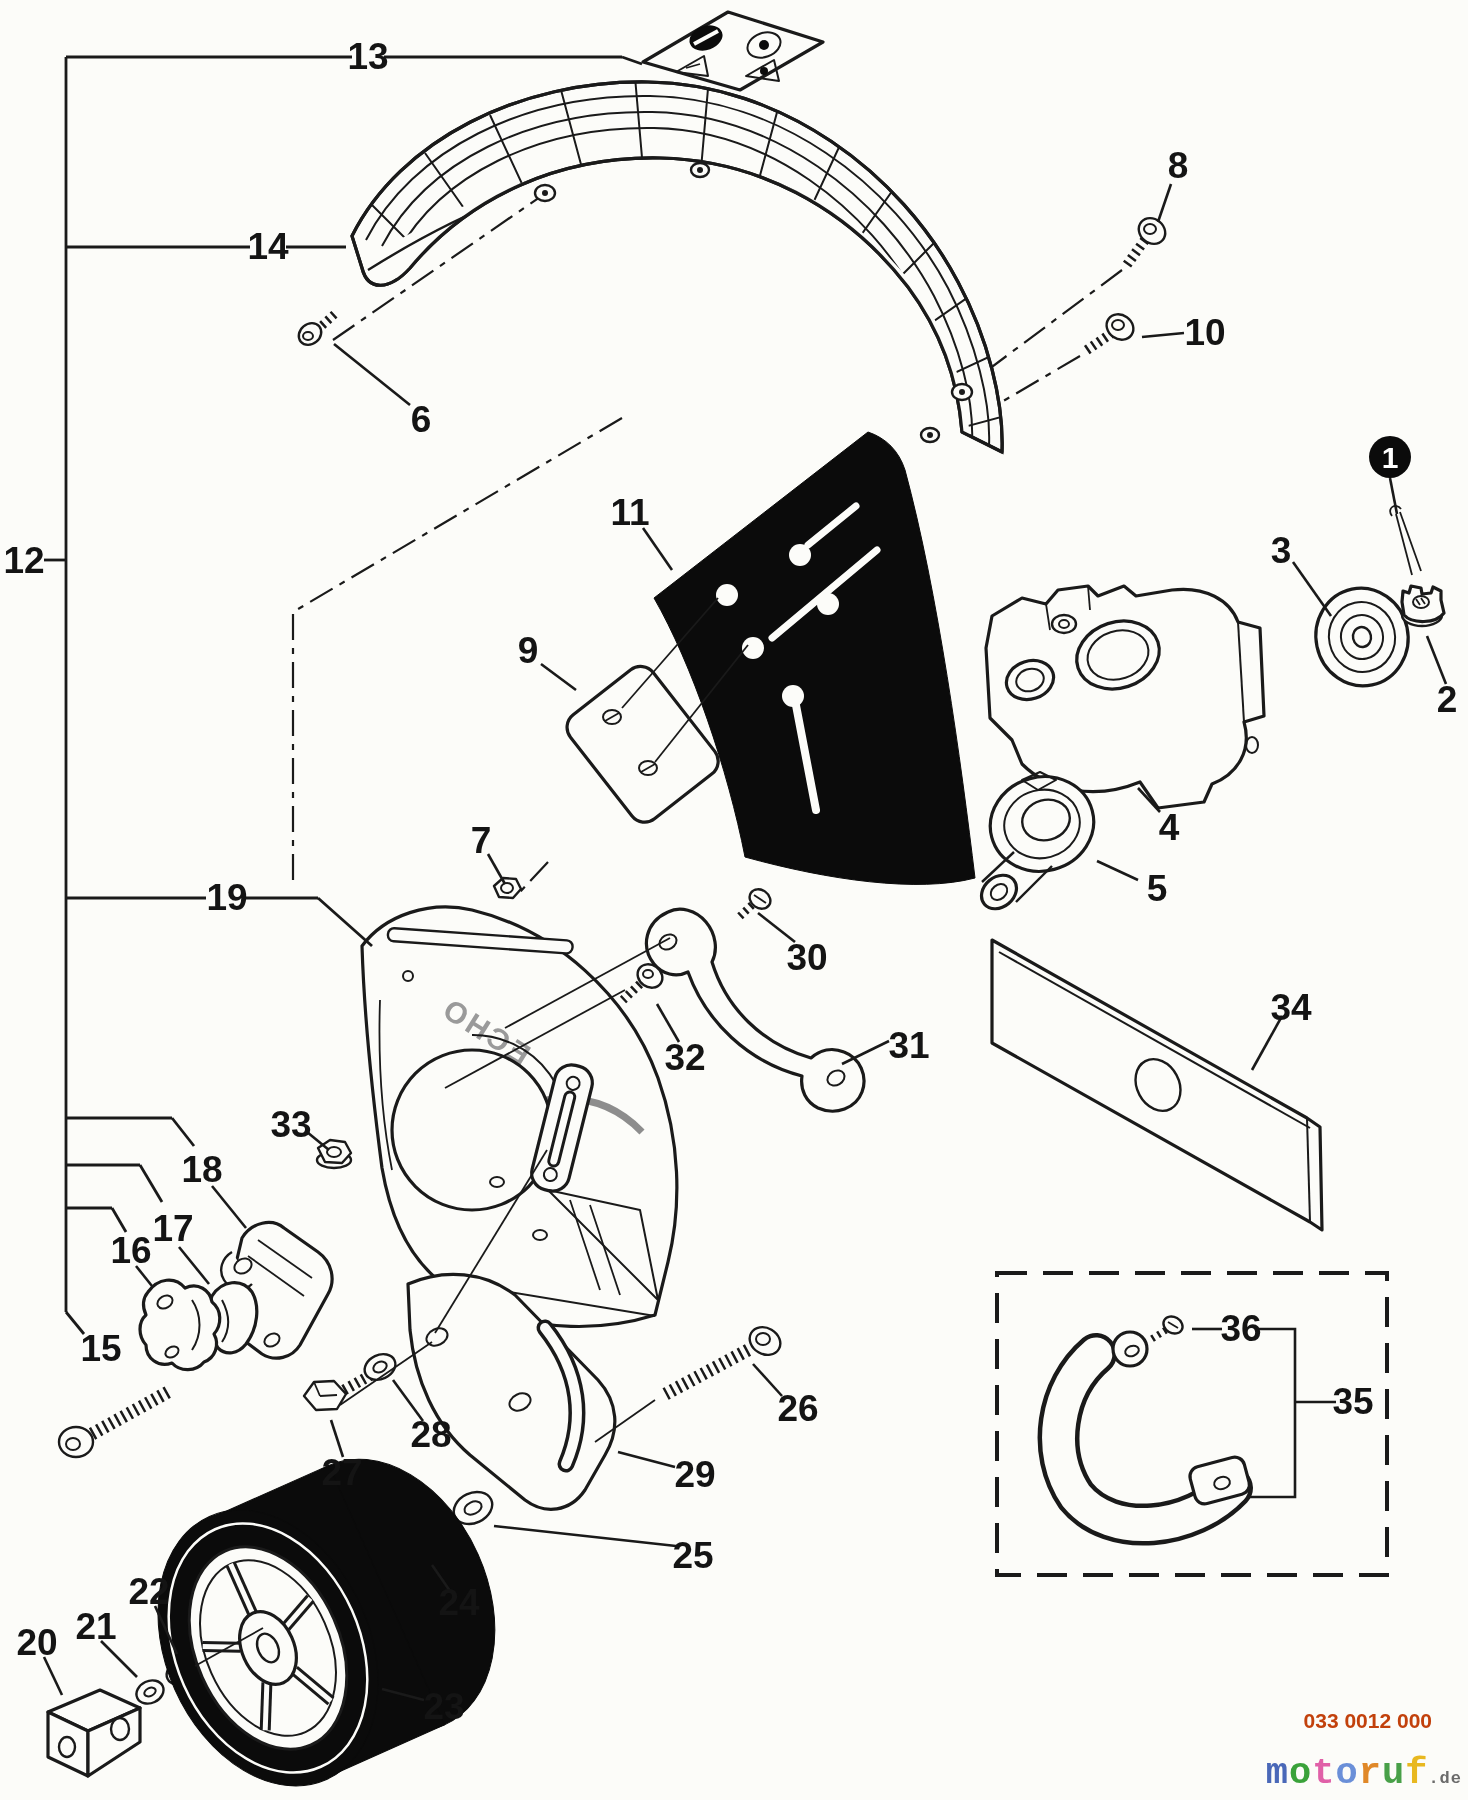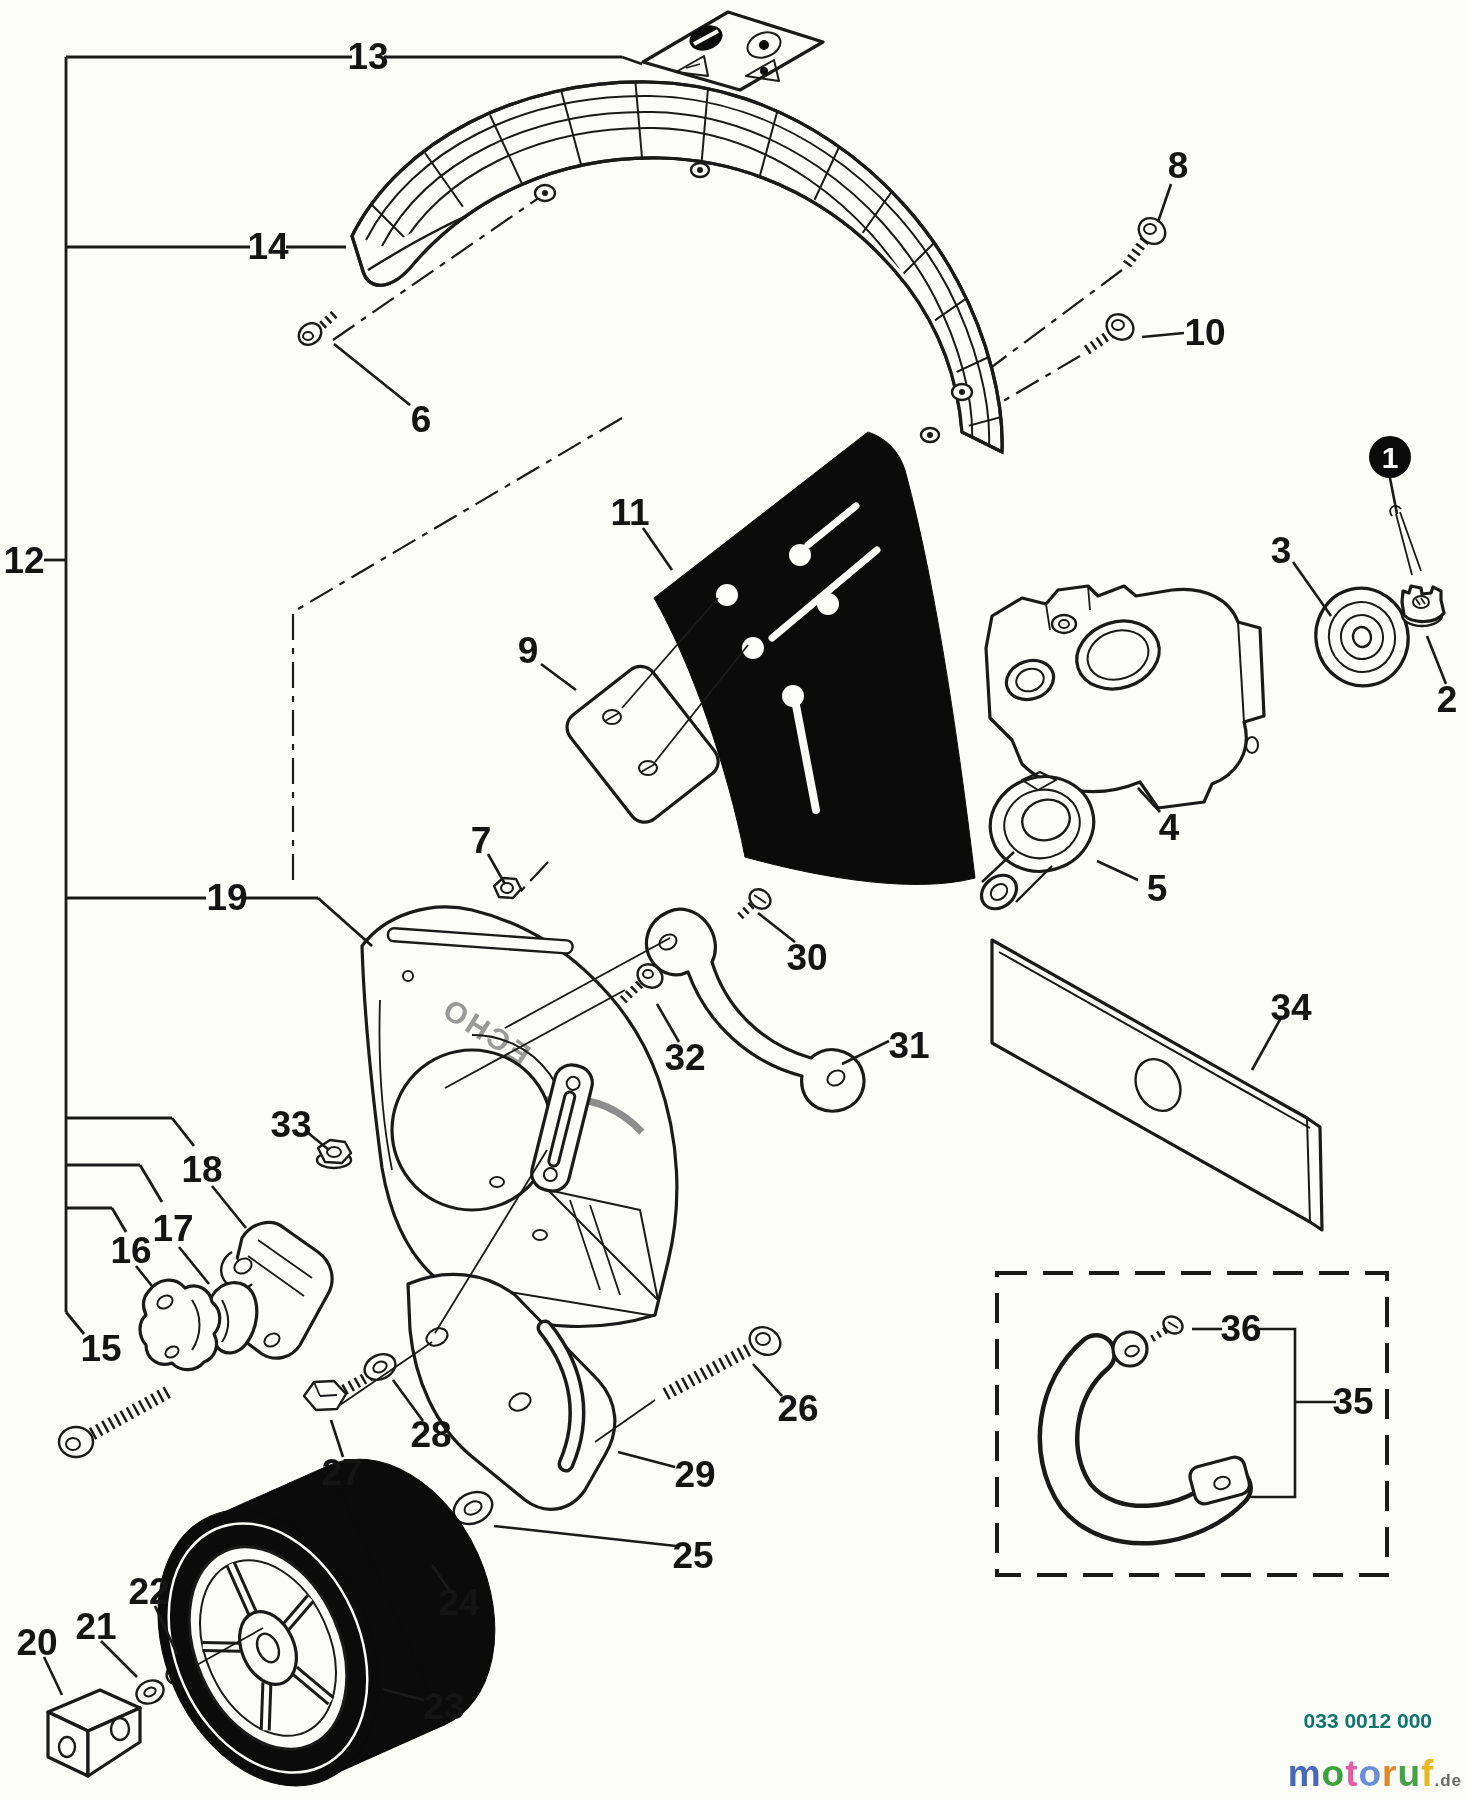--- a/index.html
+++ b/index.html
@@ -11,22 +11,22 @@
   .p25{fill:#fcfcf9;stroke:#1a1a1a;stroke-width:2.4;stroke-linejoin:round;}
   .thin{fill:none;stroke:#1a1a1a;stroke-width:1.8;}
   .lead{fill:none;stroke:#1a1a1a;stroke-width:2.6;}
   .dash{fill:none;stroke:#1a1a1a;stroke-width:2.2;stroke-dasharray:26 8 6 8;}
   .thr {fill:none;stroke:#1a1a1a;stroke-dasharray:2.5 4.5;}
   .blk {fill:#0b0b0b;stroke:#0b0b0b;}
   .lbl {font-family:"Liberation Sans",sans-serif;font-weight:700;font-size:37px;fill:#141414;text-anchor:middle;}
   .lblw{font-family:"Liberation Sans",sans-serif;font-weight:700;font-size:30px;fill:#ffffff;text-anchor:middle;}
   .emboss{font-family:"Liberation Sans",sans-serif;font-weight:700;font-size:30px;fill:#9a9a9a;letter-spacing:3px;text-anchor:middle;}
   .footer{position:absolute;right:6px;bottom:8px;text-align:right;line-height:1;}
-  .pn{font-family:"Liberation Sans",sans-serif;font-weight:700;font-size:21px;color:#0f766e;margin-right:30px;margin-bottom:1px;}
-  .brand{font-family:Liberation Sans, sans-serif;font-weight:700;font-size:37px;letter-spacing:1px;margin-top:24px;}
+  .pn{font-family:"Liberation Sans",sans-serif;font-weight:700;font-size:21px;color:#c2410c;margin-right:30px;margin-bottom:1px;}
+  .brand{font-family:Liberation Mono, monospace;font-weight:700;font-size:37px;letter-spacing:1px;margin-top:24px;}
   .brand .de{font-size:17px;font-weight:700;}
 </style>
 </head>
 <body>
 
 <div class="canvas">
 <svg width="1468" height="1800" viewBox="0 0 1468 1800">
   <defs>
     <clipPath id="fclip">
       <path d="M 352,236 C 400,140 520,80 648,82 C 782,84 900,172 958,282 C 988,338 1004,402 1002,452 L 962,432 C 958,380 940,330 908,287 C 845,205 755,160 660,158 C 560,156 470,196 410,268 C 390,290 368,292 362,268 Z"></path>

